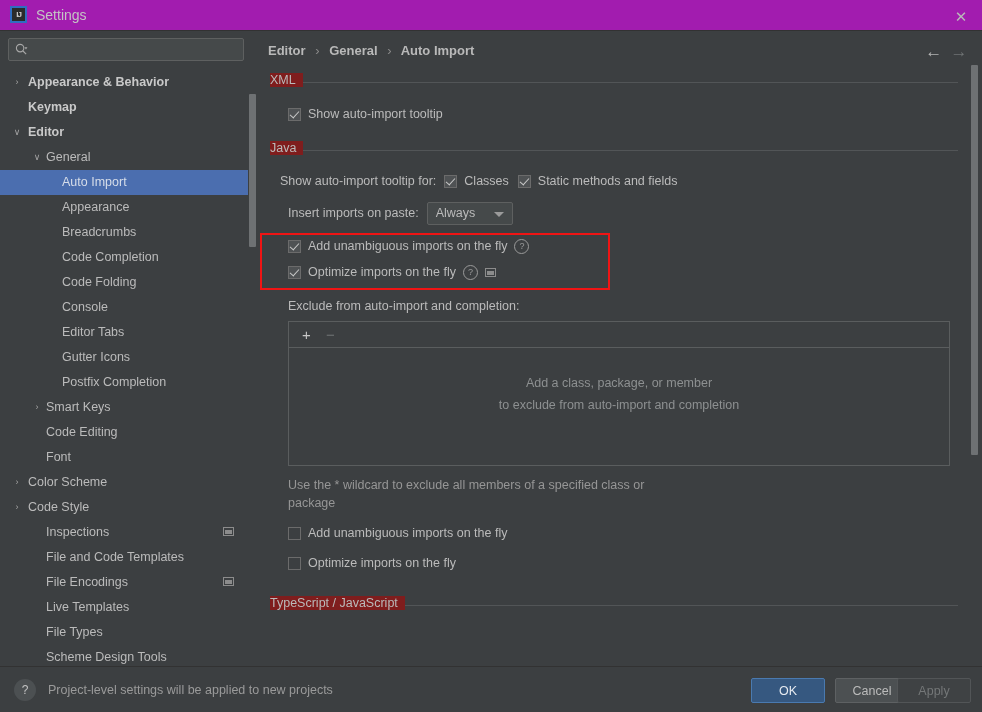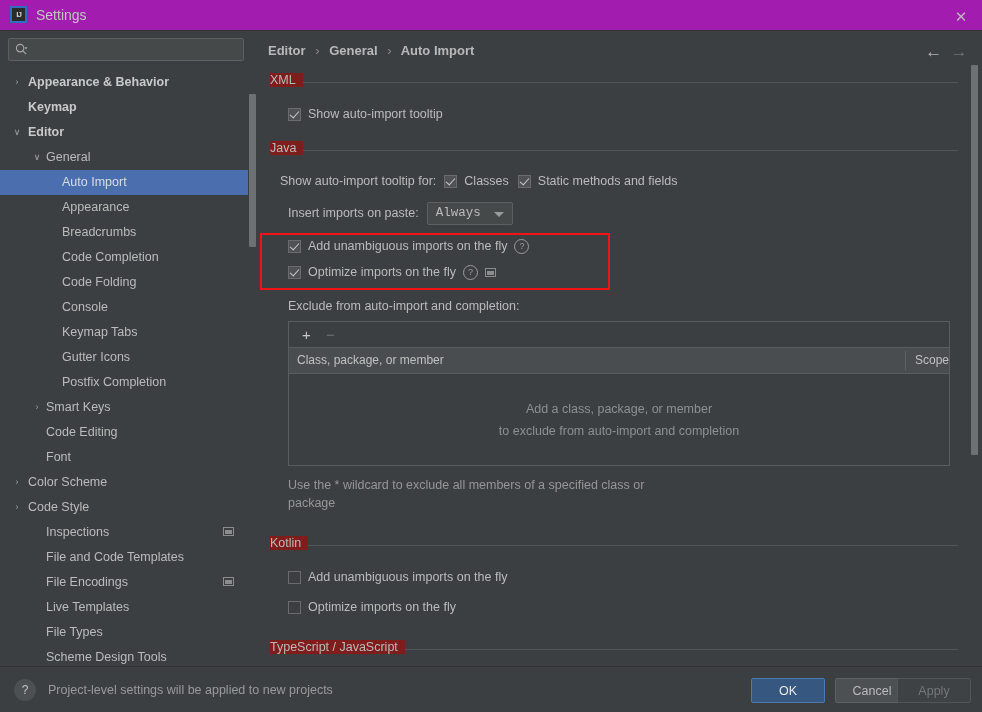--- a/index.html
+++ b/index.html
@@ -246,21 +246,20 @@
 
   .dropdown {
     position: relative;
     width: 86px; height: 23px;
     background: #45494a;
     border: 1px solid #5e6060;
     border-radius: 2px;
     box-sizing: border-box;
     display: flex; align-items: center;
     cursor: pointer;
-    font-family: Liberation Mono, monospace;
   }
   .dropdown .dd-val {
     margin-left: 8px; font-size: 12.5px; color: #bbbbbb;
   }
   .dropdown .dd-arrow {
     position: absolute; right: 8px; top: 9px;
     width: 0; height: 0;
     border-left: 5px solid transparent;
     border-right: 5px solid transparent;
     border-top: 5px solid #9b9b9b;
@@ -429,21 +428,21 @@
         <div class="tree-item d2">
           <span class="chev"></span>
           <span class="lbl">Code Folding</span>
         </div>
         <div class="tree-item d2">
           <span class="chev"></span>
           <span class="lbl">Console</span>
         </div>
         <div class="tree-item d2">
           <span class="chev"></span>
-          <span class="lbl">Keymap Tabs</span>
+          <span class="lbl">Editor Tabs</span>
         </div>
         <div class="tree-item d2">
           <span class="chev"></span>
           <span class="lbl">Gutter Icons</span>
         </div>
         <div class="tree-item d2">
           <span class="chev"></span>
           <span class="lbl">Postfix Completion</span>
         </div>
         <div class="tree-item d1">
@@ -564,40 +563,31 @@
         </div>
       </div>
 
       <div class="plain-label" style="margin-left:30px; margin-top:14px;">Exclude from auto-import and completion:</div>
 
       <div id="excl-table" style="margin-left:30px; margin-top:8px;">
         <div id="excl-toolbar">
           <span class="tbtn add">+</span>
           <span class="tbtn rem">−</span>
         </div>
-        <div id="excl-header">
-          <span class="hcell h1">Class, package, or member</span>
-          <span class="divider"></span>
-          <span class="hcell h2">Scope</span>
-        </div>
         <div id="excl-body">
           <div class="empty-line">Add a class, package, or member</div>
           <div class="empty-line">to exclude from auto-import and completion</div>
         </div>
       </div>
 
       <div style="margin-left:30px; margin-top:10px;">
         <div class="hint">Use the * wildcard to exclude all members of a specified class or</div>
         <div class="hint">package</div>
       </div>
 
-      <div class="section-head" style="margin-top:24px;">
-        <span class="sh-line"></span>
-        <span class="sh-label">Kotlin</span>
-      </div>
 
       <div class="chk-row" style="margin-left:30px; margin-top:8px;">
         <span class="cbox off"></span>
         <span class="chk-label">Add unambiguous imports on the fly</span>
       </div>
 
       <div class="chk-row" style="margin-left:30px; margin-top:4px;">
         <span class="cbox off"></span>
         <span class="chk-label">Optimize imports on the fly</span>
       </div>

